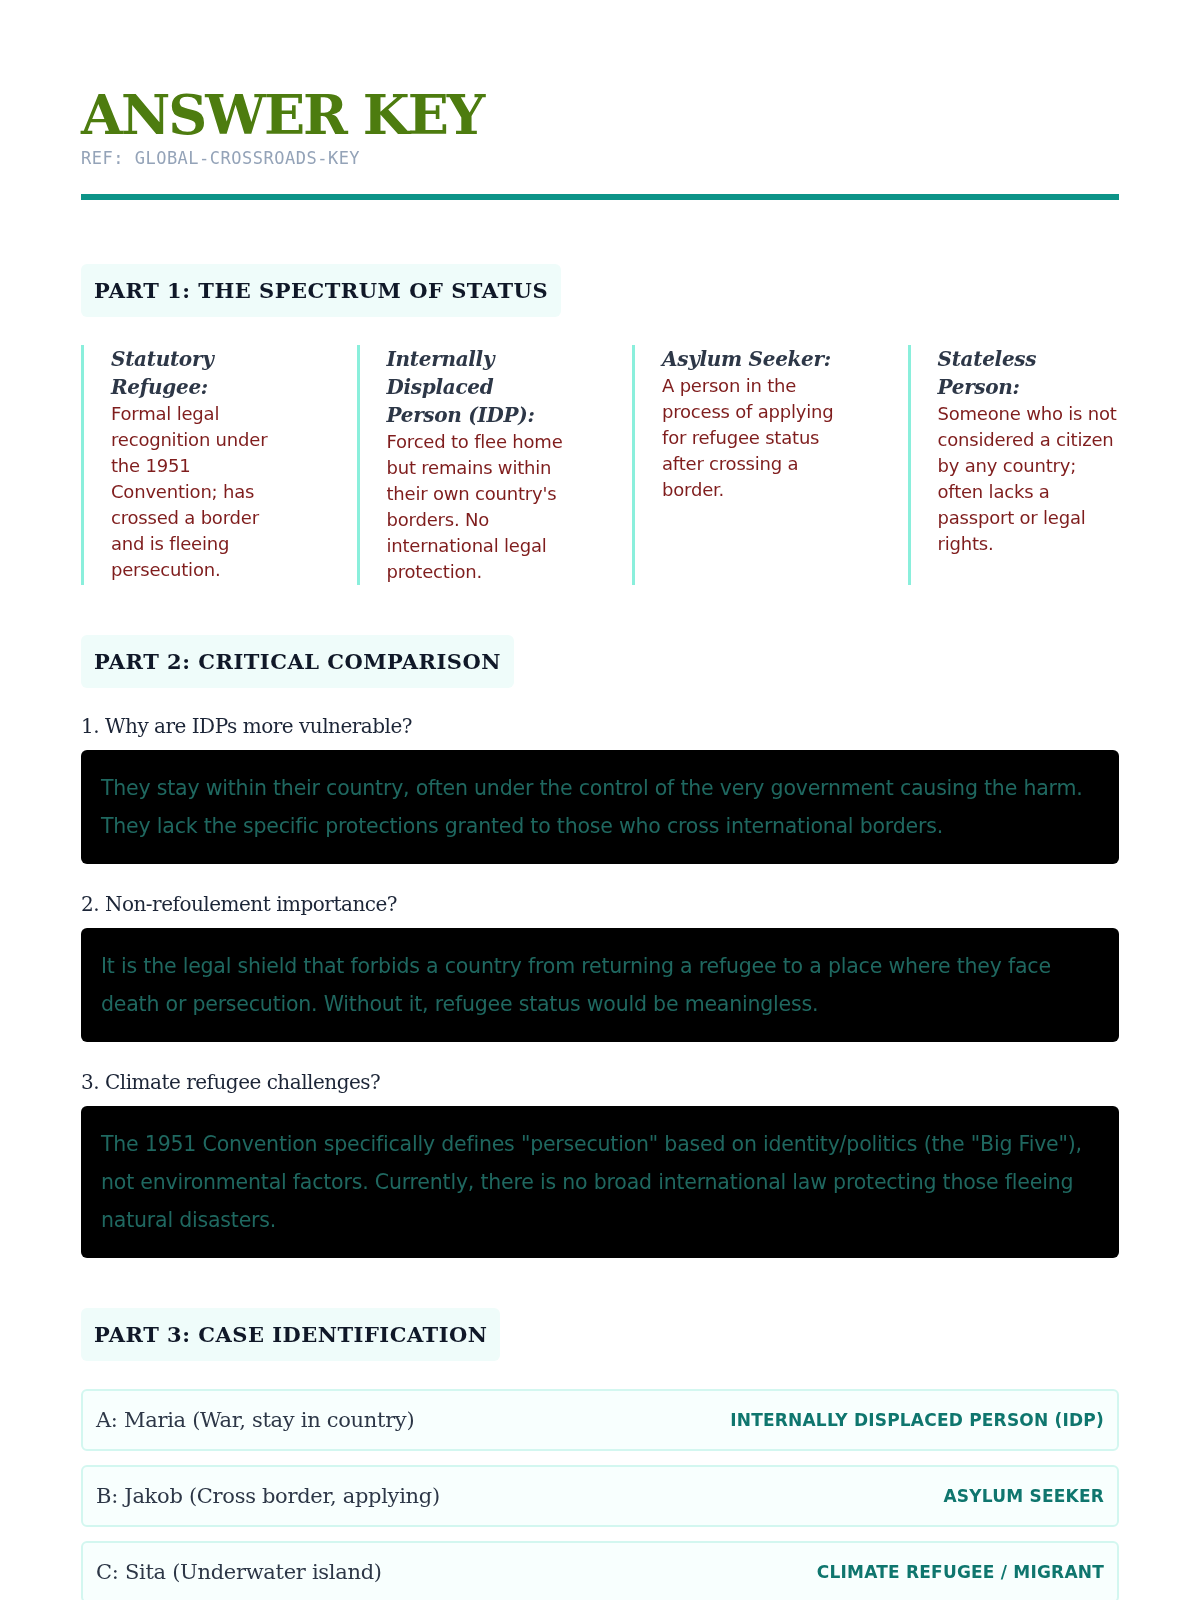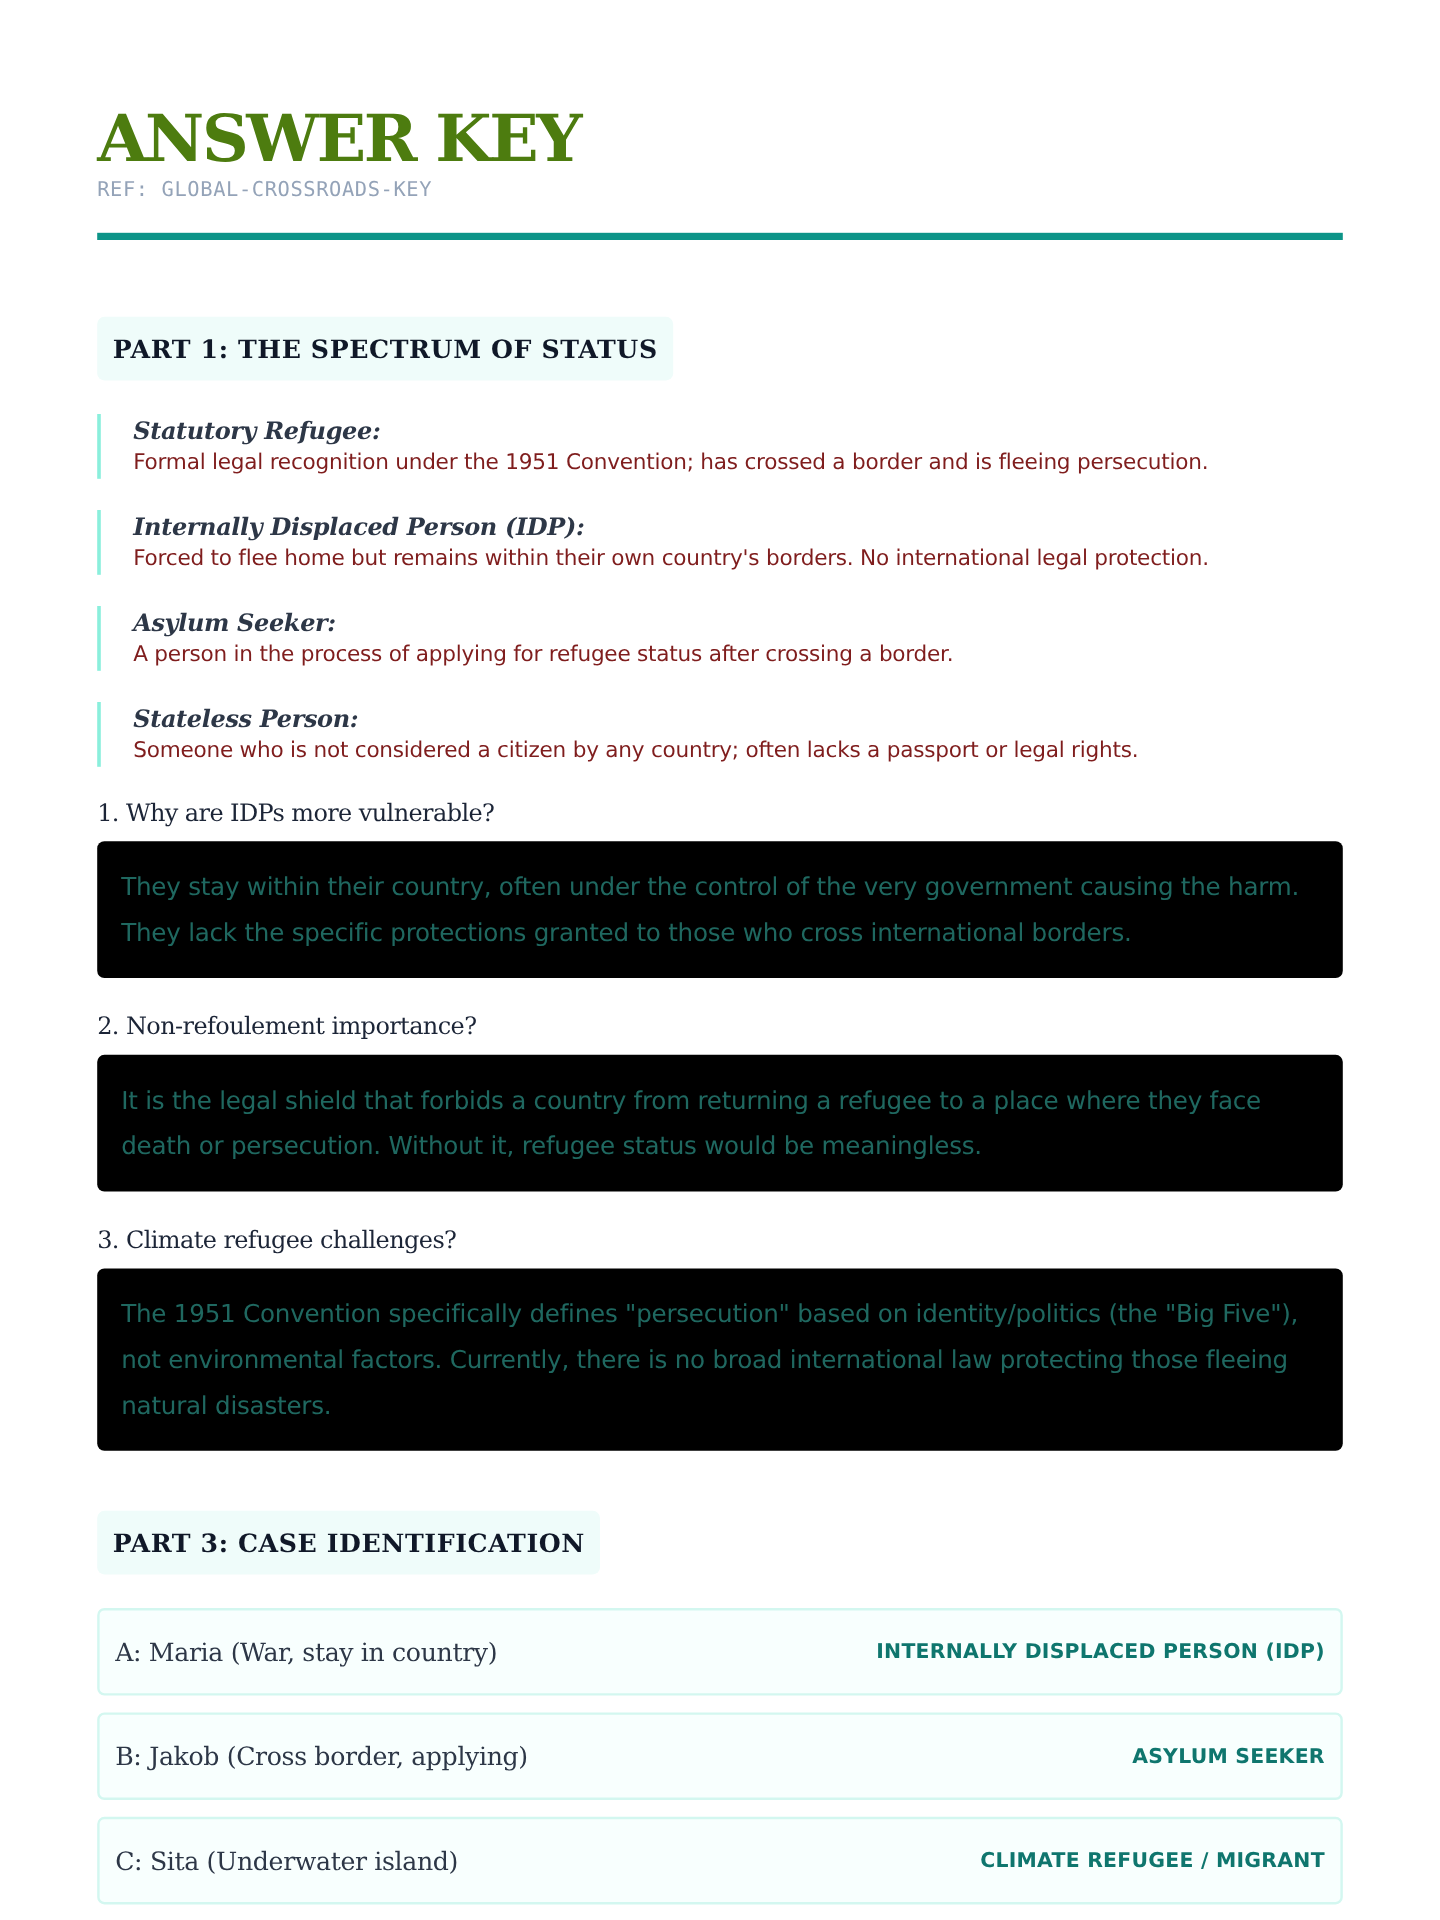--- a/index.html
+++ b/index.html
@@ -10,31 +10,31 @@
     .header { position: relative; padding-bottom: 26px; border-bottom: 6px solid #0d9488; }
     .title { font-family: "DejaVu Serif", serif; font-weight: bold; font-size: 54px; letter-spacing: -2px; color: #4d7c0f; line-height: 62px; }
     .sub-row { display: flex; align-items: baseline; justify-content: space-between; margin-top: 2px; }
     .subtitle { font-family: "DejaVu Sans", sans-serif; font-style: italic; font-size: 21px; letter-spacing: 2.3px; color: #14968a; }
     .ref { font-family: "DejaVu Sans Mono", monospace; font-size: 17px; color: #94a3b8; letter-spacing: 0.5px; }
 
     .section-head { display: inline-block; background: #effcfa; border-radius: 6px; padding: 14px 13px 14px 13px; margin-top: 64px; font-family: "DejaVu Serif", serif; font-size: 21px; font-weight: bold; color: #101828; letter-spacing: 0.5px; }
     .section-head.s2 { margin-top: 50px; }
     .section-head.s3 { margin-top: 50px; }
 
-    .grid { display: grid; grid-template-columns: 1fr; column-gap: 64px; row-gap: 26px; margin-top: 28px; }
+    .grid { display: grid; grid-template-columns: 1fr 1fr 1fr 1fr; column-gap: 64px; row-gap: 26px; margin-top: 28px; }
     .term { border-left: 3px solid #8aefdc; padding-left: 27px; }
     .term-title { font-family: "DejaVu Serif", serif; font-style: italic; font-weight: bold; font-size: 20px; color: #2d3747; line-height: 28px; letter-spacing: -0.3px; }
     .term-desc { font-size: 18px; line-height: 26px; color: #7f1d1d; letter-spacing: -0.2px; }
 
     .question { font-family: "DejaVu Serif", serif; font-weight: normal; font-size: 20px; color: #1c2537; margin-top: 28px; letter-spacing: -0.5px; }
     .question.first { margin-top: 26px; }
     .answer { background: #000000; border-radius: 6px; padding: 19px 20px 19px 20px; margin-top: 12px; font-size: 20.5px; line-height: 38px; color: #1f6860; letter-spacing: -0.2px; }
 
     .cases { margin-top: 28px; }
-    .case { display: flex; justify-content: space-between; align-items: center; height: 73px; background: #f8fffe; border: 2px solid #d3f7f0; border-radius: 6px; padding: 0 13px; margin-bottom: 14px; }
+    .case { display: flex; justify-content: space-between; align-items: center; height: 62px; background: #f8fffe; border: 2px solid #d3f7f0; border-radius: 6px; padding: 0 13px; margin-bottom: 14px; }
     .case-label { font-family: "DejaVu Serif", serif; font-size: 21px; color: #2d3747; letter-spacing: -0.3px; }
     .case-answer { font-size: 17px; font-weight: bold; color: #0f766e; letter-spacing: 0.2px; }
   </style>
 </head>
 <body>
 
 <div class="page">
 
   <header class="header">
     <h1 class="title">ANSWER KEY</h1>
@@ -59,20 +59,21 @@
         <div class="term-desc">A person in the process of applying for refugee status after crossing a border.</div>
       </div>
       <div class="term">
         <div class="term-title">Stateless Person:</div>
         <div class="term-desc">Someone who is not considered a citizen by any country; often lacks a passport or legal rights.</div>
       </div>
     </div>
   </section>
 
   <section>
+    <h2 class="section-head s2">PART 2: CRITICAL COMPARISON</h2>
     <div class="question first">1. Why are IDPs more vulnerable?</div>
     <div class="answer">They stay within their country, often under the control of the very government causing the harm. They lack the specific protections granted to those who cross international borders.</div>
     <div class="question">2. Non-refoulement importance?</div>
     <div class="answer">It is the legal shield that forbids a country from returning a refugee to a place where they face death or persecution. Without it, refugee status would be meaningless.</div>
     <div class="question">3. Climate refugee challenges?</div>
     <div class="answer">The 1951 Convention specifically defines "persecution" based on identity/politics (the "Big Five"), not environmental factors. Currently, there is no broad international law protecting those fleeing natural disasters.</div>
   </section>
 
   <section>
     <h2 class="section-head s3">PART 3: CASE IDENTIFICATION</h2>

